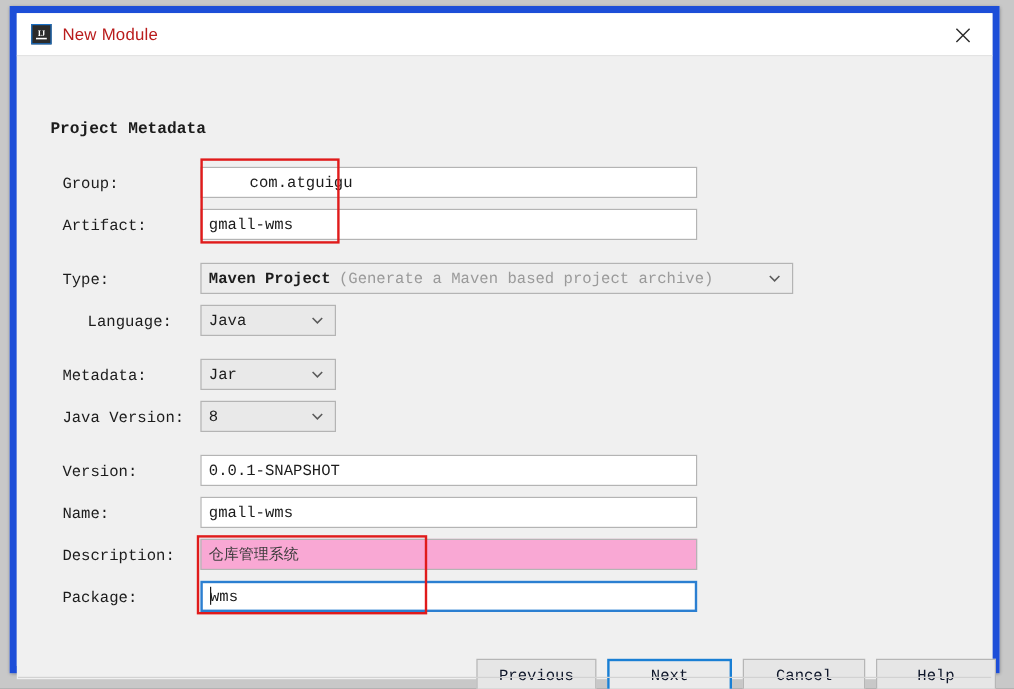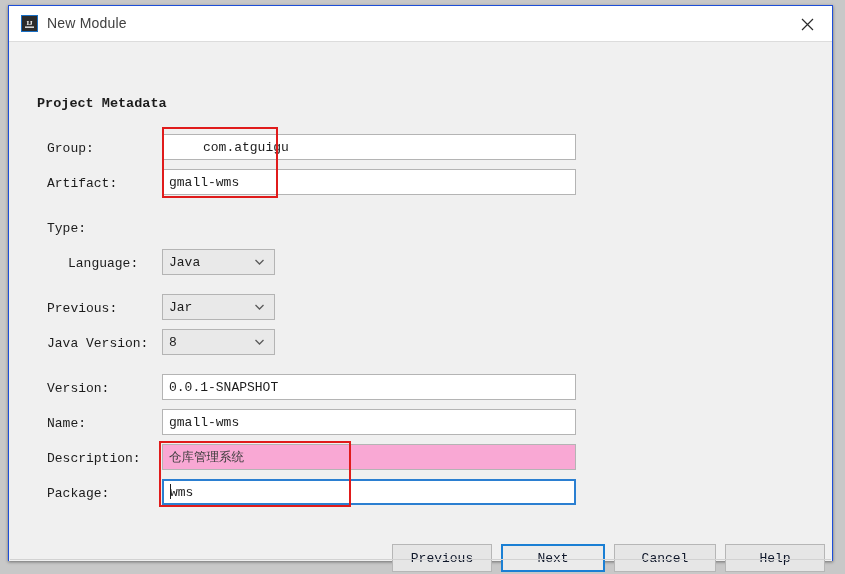--- a/index.html
+++ b/index.html
@@ -21,21 +21,21 @@
     height: 574px;
     background: #c8c8c8;
   }
   .window {
     position: absolute;
     left: 8px;
     top: 5px;
     width: 825px;
     height: 556px;
     background: #f0f0f0;
-    border: 1px solid #1d4ed8;
+    border: 6px solid #1d4ed8;
     box-sizing: border-box;
     box-shadow: 0 1px 3px rgba(0,0,0,0.45);
   }
 
   
   .titlebar {
     position: relative;
     height: 36px;
     background: #ffffff;
     border-bottom: 1px solid #dcdcdc;
@@ -55,21 +55,21 @@
     display: flex;
     align-items: center;
     justify-content: center;
   }
   .app-icon svg { display: block; }
   .title-text {
     position: absolute;
     left: 38px;
     top: 9px;
     font-size: 14px;
-    color: #404040;
+    color: #b91c1c;
     font-family: "Liberation Sans", sans-serif;
     letter-spacing: .2px;
   }
   .close-btn {
     position: absolute;
     right: 10px;
     top: 6px;
     width: 30px;
     height: 24px;
     display: flex;
@@ -236,32 +236,41 @@
 
       <div class="row-label" style="left:38px; top:99px;">Group:</div>
       <div class="field" style="left:153px; top:92px; width:414px;padding-left:40px;">com.atguigu</div>
 
       <div class="row-label" style="left:38px; top:134px;">Artifact:</div>
       <div class="field" style="left:153px; top:127px; width:414px;">gmall-wms</div>
 
       <div class="annot" style="left:153px; top:85px; width:116px; height:71px;"></div>
 
       <div class="row-label" style="left:38px; top:179px;">Type:</div>
+      <div class="combo readonlyish" style="left:153px; top:172px; width:494px; background:#ededed;">
+        <span class="combo-main">Maven Project</span>
+        <span class="combo-hint">(Generate a Maven based project archive)</span>
+        <span class="chev">
+          <svg width="13" height="13" viewBox="0 0 13 13">
+            <path d="M2.5 4.5 L6.5 8.5 L10.5 4.5" stroke="#5a5a5a" stroke-width="1.3" fill="none"></path>
+          </svg>
+        </span>
+      </div>
 
       <div class="row-label" style="left:38px; top:214px;margin-left:21px;">Language:</div>
       <div class="combo" style="left:153px; top:207px; width:113px;">
         <span>Java</span>
         <span class="chev">
           <svg width="13" height="13" viewBox="0 0 13 13">
             <path d="M2.5 4.5 L6.5 8.5 L10.5 4.5" stroke="#5a5a5a" stroke-width="1.3" fill="none"></path>
           </svg>
         </span>
       </div>
 
-      <div class="row-label" style="left:38px; top:259px;">Previous:</div>
+      <div class="row-label" style="left:38px; top:259px;">Metadata:</div>
       <div class="combo" style="left:153px; top:252px; width:113px;">
         <span>Jar</span>
         <span class="chev">
           <svg width="13" height="13" viewBox="0 0 13 13">
             <path d="M2.5 4.5 L6.5 8.5 L10.5 4.5" stroke="#5a5a5a" stroke-width="1.3" fill="none"></path>
           </svg>
         </span>
       </div>
 
       <div class="row-label" style="left:38px; top:294px;">Java Version:</div>

